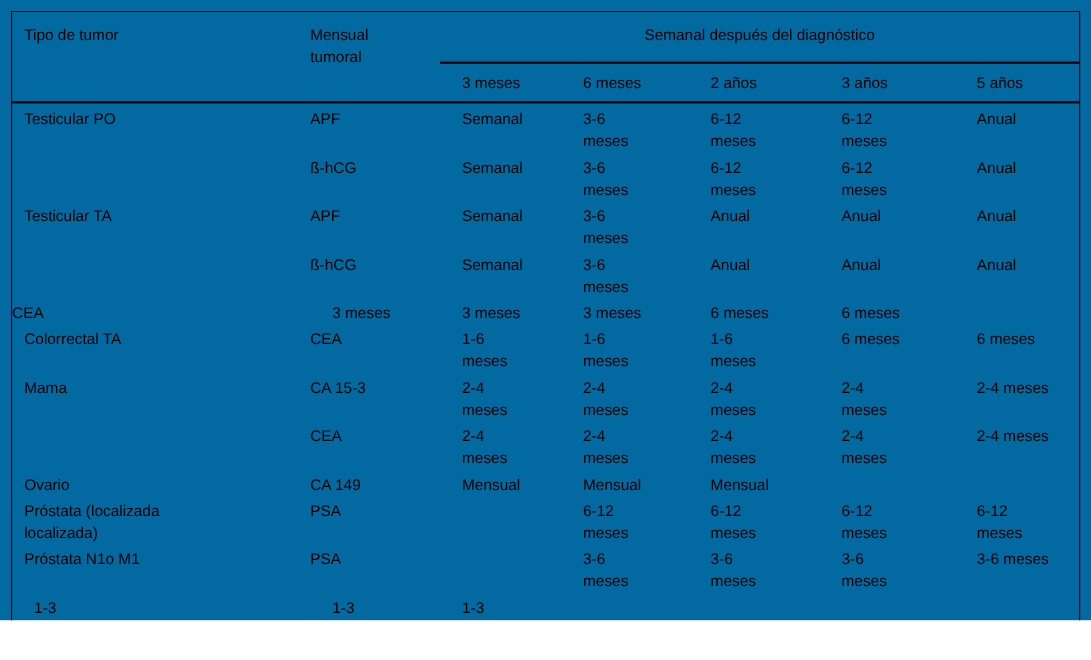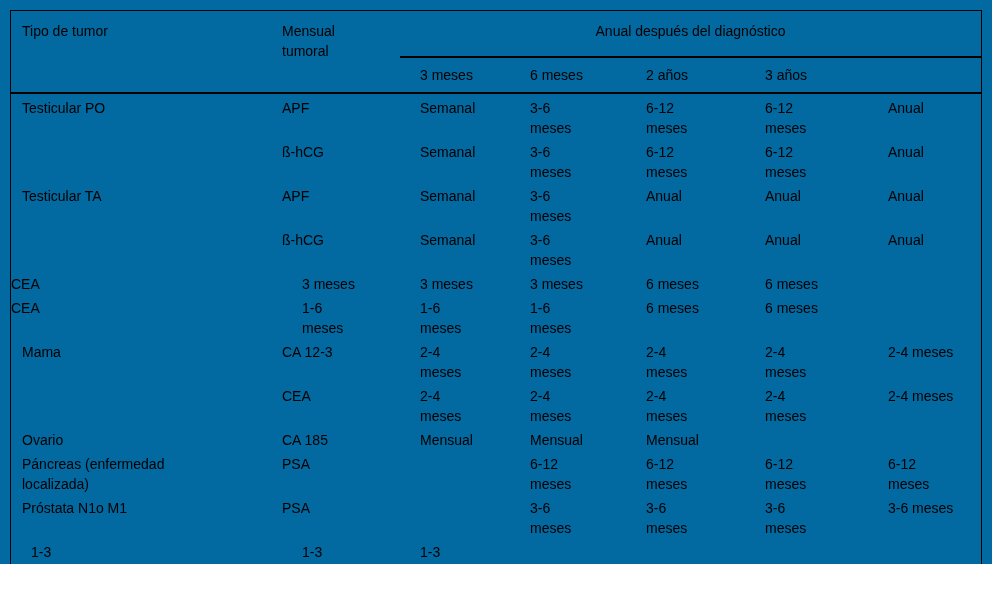--- a/index.html
+++ b/index.html
@@ -64,29 +64,30 @@
 <body>
 
 <div class="page">
   <div class="table-frame">
 
     <div class="table-header">
       <div class="grid hrow1">
         <div class="cell c0">Tipo de tumor</div>
         <div class="cell c1">Mensual
 tumoral</div>
-        <div class="span-cell">Anual después del diagnóstico</div>
+        <div class="span-cell">Semanal después del diagnóstico</div>
       </div>
       <div class="grid hrow2">
         <div class="cell c0"></div>
         <div class="cell c1"></div>
         <div class="cell c2">3 meses</div>
         <div class="cell c3">6 meses</div>
         <div class="cell c4">2 años</div>
         <div class="cell c5">3 años</div>
+        <div class="cell c6">5 años</div>
       </div>
     </div>
 
     <div id="table-body">
         <div class="grid row">
           <div class="cell c0">Testicular PO</div>
           <div class="cell c1">APF</div>
           <div class="cell c2">Semanal</div>
           <div class="cell c3">3-6
 meses</div>
@@ -130,33 +131,34 @@
         </div>
         <div class="grid row">
           <div class="cell c1">CEA</div>
           <div class="cell c2">3 meses</div>
           <div class="cell c3">3 meses</div>
           <div class="cell c4">3 meses</div>
           <div class="cell c5">6 meses</div>
           <div class="cell c6">6 meses</div>
         </div>
         <div class="grid row">
+          <div class="cell c0">Colorrectal TA</div>
           <div class="cell c1">CEA</div>
           <div class="cell c2">1-6
 meses</div>
           <div class="cell c3">1-6
 meses</div>
           <div class="cell c4">1-6
 meses</div>
           <div class="cell c5">6 meses</div>
           <div class="cell c6">6 meses</div>
         </div>
         <div class="grid row">
           <div class="cell c0">Mama</div>
-          <div class="cell c1">CA 12-3</div>
+          <div class="cell c1">CA 15-3</div>
           <div class="cell c2">2-4
 meses</div>
           <div class="cell c3">2-4
 meses</div>
           <div class="cell c4">2-4
 meses</div>
           <div class="cell c5">2-4
 meses</div>
           <div class="cell c6">2-4 meses</div>
         </div>
@@ -168,29 +170,29 @@
           <div class="cell c3">2-4
 meses</div>
           <div class="cell c4">2-4
 meses</div>
           <div class="cell c5">2-4
 meses</div>
           <div class="cell c6">2-4 meses</div>
         </div>
         <div class="grid row">
           <div class="cell c0">Ovario</div>
-          <div class="cell c1">CA 185</div>
+          <div class="cell c1">CA 149</div>
           <div class="cell c2">Mensual</div>
           <div class="cell c3">Mensual</div>
           <div class="cell c4">Mensual</div>
           <div class="cell c5"></div>
           <div class="cell c6"></div>
         </div>
         <div class="grid row">
-          <div class="cell c0">Páncreas (enfermedad
+          <div class="cell c0">Próstata (localizada
 localizada)</div>
           <div class="cell c1">PSA</div>
           <div class="cell c2"></div>
           <div class="cell c3">6-12
 meses</div>
           <div class="cell c4">6-12
 meses</div>
           <div class="cell c5">6-12
 meses</div>
           <div class="cell c6">6-12

